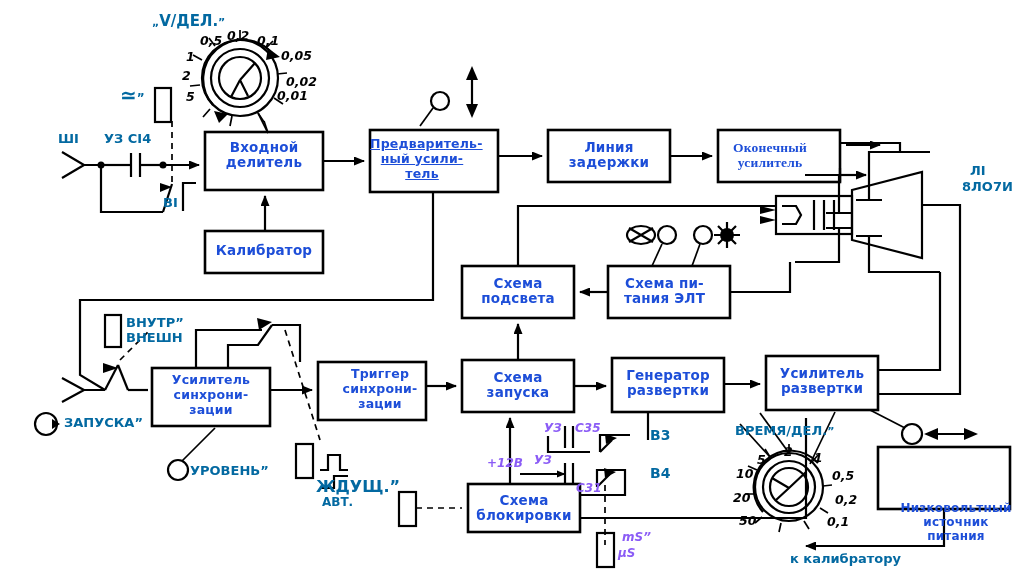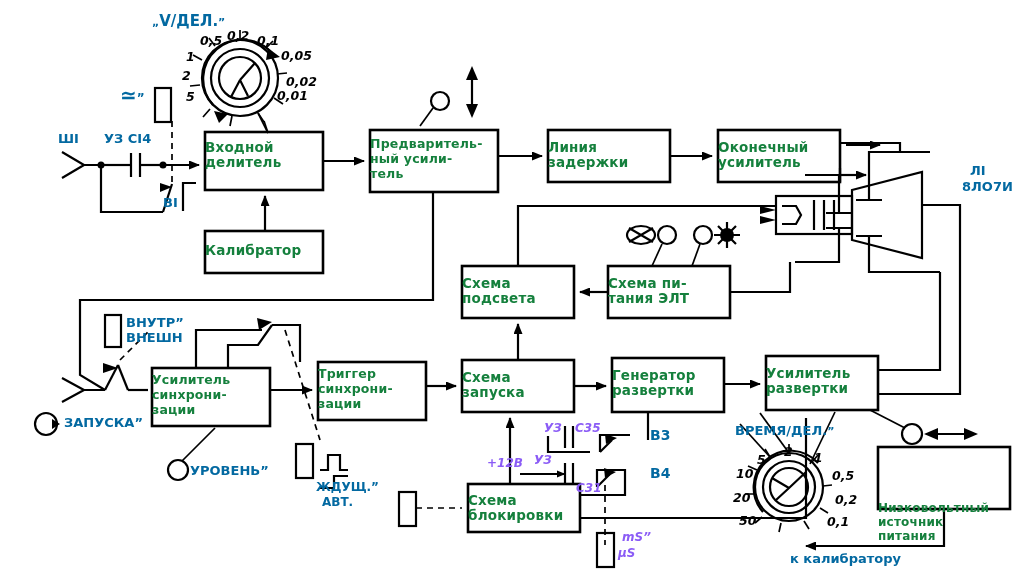--- a/index.html
+++ b/index.html
@@ -9,21 +9,21 @@
   }
   #stage{position:relative;width:1024px;height:583px;background:#fff;}
   svg#diagram{position:absolute;left:0;top:0;width:1024px;height:583px;}
   .bx{fill:#fff;stroke:#000;stroke-width:2.6;}
   .ln{stroke:#000;stroke-width:2.2;fill:none;}
   .lnt{stroke:#000;stroke-width:1.7;fill:none;}
   .lnd{stroke:#000;stroke-width:1.7;fill:none;stroke-dasharray:6 5;}
   .fil{fill:#000;stroke:none;}
   .nof{fill:none;stroke:#000;stroke-width:2.2;}
   .blabel{
-    position:absolute;color:#15803d;
+    position:absolute;text-align:center;color:#1d4ed8;
     font-weight:bold;font-size:13.5px;line-height:15px;
     letter-spacing:0.2px;pointer-events:none;
   }
   .tlabel{
     position:absolute;color:#0369a1;font-weight:bold;
     font-size:13px;line-height:14px;white-space:nowrap;
   }
   .knobnum{
     position:absolute;color:#000;font-weight:bold;
     font-size:12.5px;font-style:italic;white-space:nowrap;
@@ -225,23 +225,23 @@
   <path class="lnt" d="M905,428 L870,410"></path>
   <path class="ln" d="M930,434 L972,434"></path>
   <path class="fil" d="M924,434 L938,428 L938,440 z"></path>
   <path class="fil" d="M978,434 L964,428 L964,440 z"></path>
 
   <path class="ln" d="M944,509 L944,546 L806,546" marker-end="url(#ah)"></path>
 </svg>
 
 <div class="blabel" style="left:205px;top:140px;width:118px;">Входной<br>делитель</div>
 <div class="blabel" style="left:205px;top:243px;width:118px;">Калибратор</div>
-<div class="blabel" style="left:370px;top:136px;width:104px;font-size:12.5px;line-height:15px;">Предваритель-<br>ный усили-<br>тель</div>
+<div class="blabel" style="left:370px;top:136px;width:104px;font-size:12.5px;line-height:15px;text-decoration:underline;">Предваритель-<br>ный усили-<br>тель</div>
 <div class="blabel" style="left:548px;top:140px;width:122px;">Линия<br>задержки</div>
-<div class="blabel" style="left:718px;top:140px;width:104px;">Оконечный<br>усилитель</div>
+<div class="blabel" style="left:718px;top:140px;width:104px;font-family:Liberation Serif, serif;">Оконечный<br>усилитель</div>
 <div class="blabel" style="left:462px;top:276px;width:112px;">Схема<br>подсвета</div>
 <div class="blabel" style="left:608px;top:276px;width:113px;">Схема пи-<br>тания ЭЛТ</div>
 <div class="blabel" style="left:152px;top:372px;width:118px;font-size:12.5px;line-height:15px;">Усилитель<br>синхрони-<br>зации</div>
 <div class="blabel" style="left:318px;top:366px;width:124px;font-size:12.5px;line-height:15px;">Триггер<br>синхрони-<br>зации</div>
 <div class="blabel" style="left:462px;top:370px;width:112px;">Схема<br>запуска</div>
 <div class="blabel" style="left:612px;top:368px;width:112px;">Генератор<br>развертки</div>
 <div class="blabel" style="left:766px;top:366px;width:112px;">Усилитель<br>развертки</div>
 <div class="blabel" style="left:468px;top:493px;width:112px;">Схема<br>блокировки</div>
 <div class="blabel" style="left:878px;top:453px;width:156px;font-size:12px;line-height:14px;margin-top:48px;">Низковольтный<br>источник<br>питания</div>
 
@@ -252,21 +252,21 @@
 <div class="tlabel" style="left:970px;top:164px;">ЛI</div>
 <div class="tlabel" style="left:962px;top:180px;">8ЛО7И</div>
 
 <div class="tlabel" style="left:152px;top:14px;font-size:15px;"><span style="font-size:11px;">„</span>V/ДЕЛ.<span style="font-size:11px;">”</span></div>
 <div class="tlabel" style="left:735px;top:424px;font-size:13px;">ВРЕМЯ/ДЕЛ.<span style="font-size:11px;">”</span></div>
 
 <div class="tlabel" style="left:126px;top:316px;">ВНУТР”</div>
 <div class="tlabel" style="left:126px;top:331px;">ВНЕШН</div>
 <div class="tlabel" style="left:64px;top:416px;">ЗАПУСКА”</div>
 <div class="tlabel" style="left:190px;top:464px;">УРОВЕНЬ”</div>
-<div class="tlabel" style="left:316px;top:480px;font-size:12px;">ЖДУЩ.”</div>
+<div class="tlabel" style="left:316px;top:480px;font-size:16px;">ЖДУЩ.”</div>
 <div class="tlabel" style="left:322px;top:495px;font-size:12px;">АВТ.</div>
 
 <div class="smallit" style="left:487px;top:456px;">+12В</div>
 <div class="smallit" style="left:544px;top:421px;">УЗ</div>
 <div class="smallit" style="left:575px;top:421px;">С35</div>
 <div class="smallit" style="left:534px;top:453px;">УЗ</div>
 <div class="smallit" style="left:576px;top:453px;margin-top:28px;">С31</div>
 <div class="tlabel" style="left:650px;top:428px;font-size:14px;">В3</div>
 <div class="tlabel" style="left:650px;top:466px;font-size:14px;">В4</div>
 <div class="smallit" style="left:622px;top:530px;">mS”</div>

